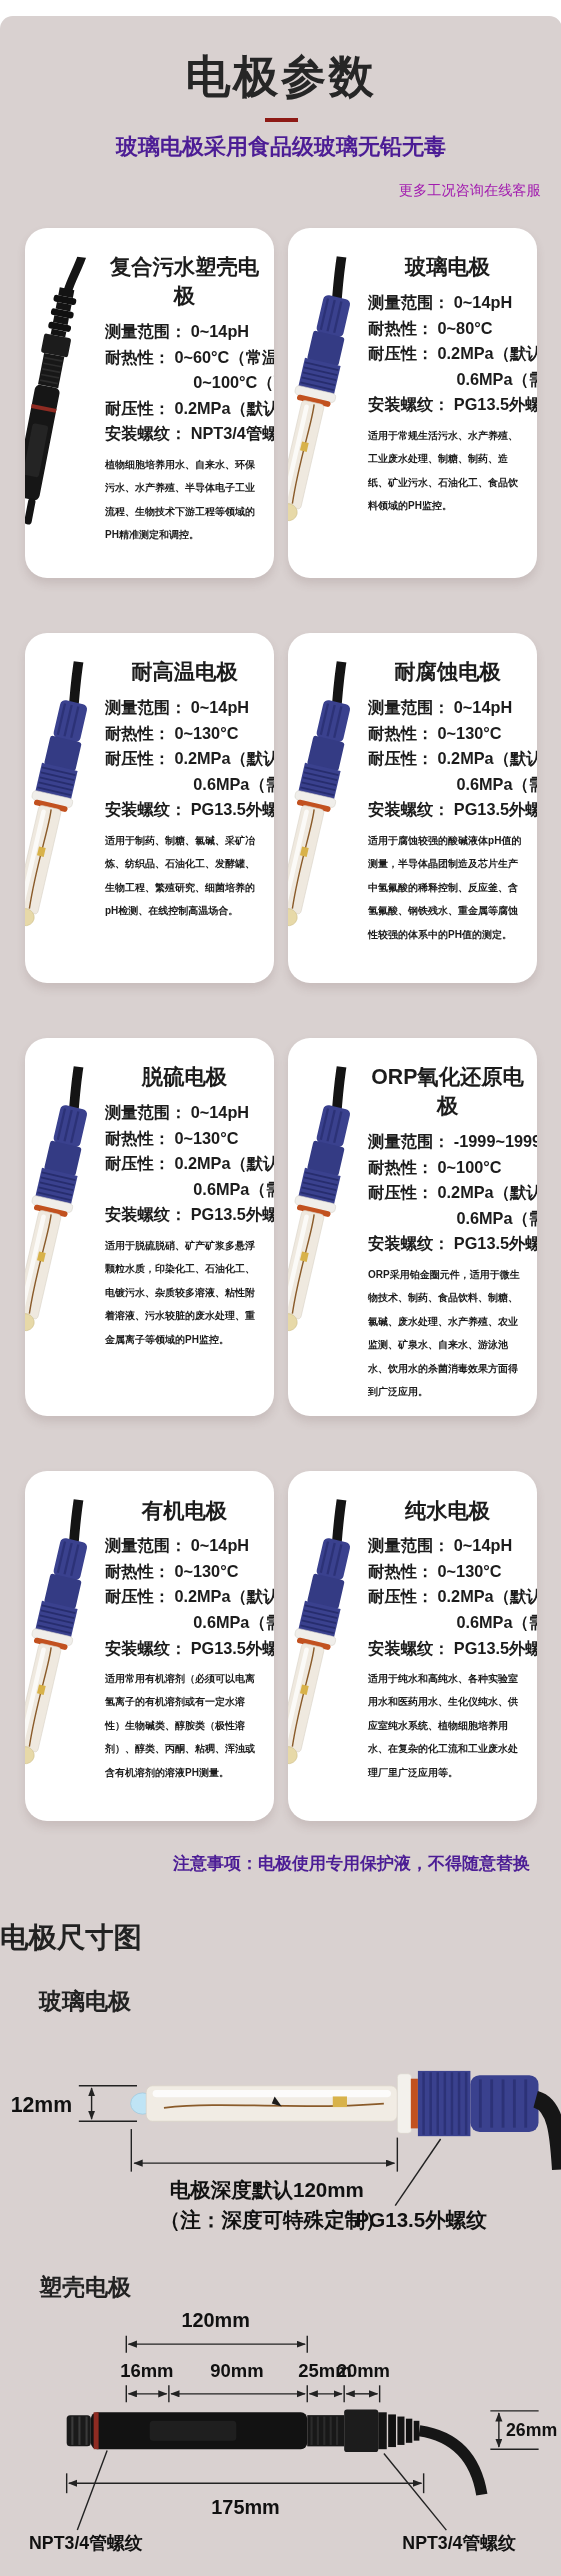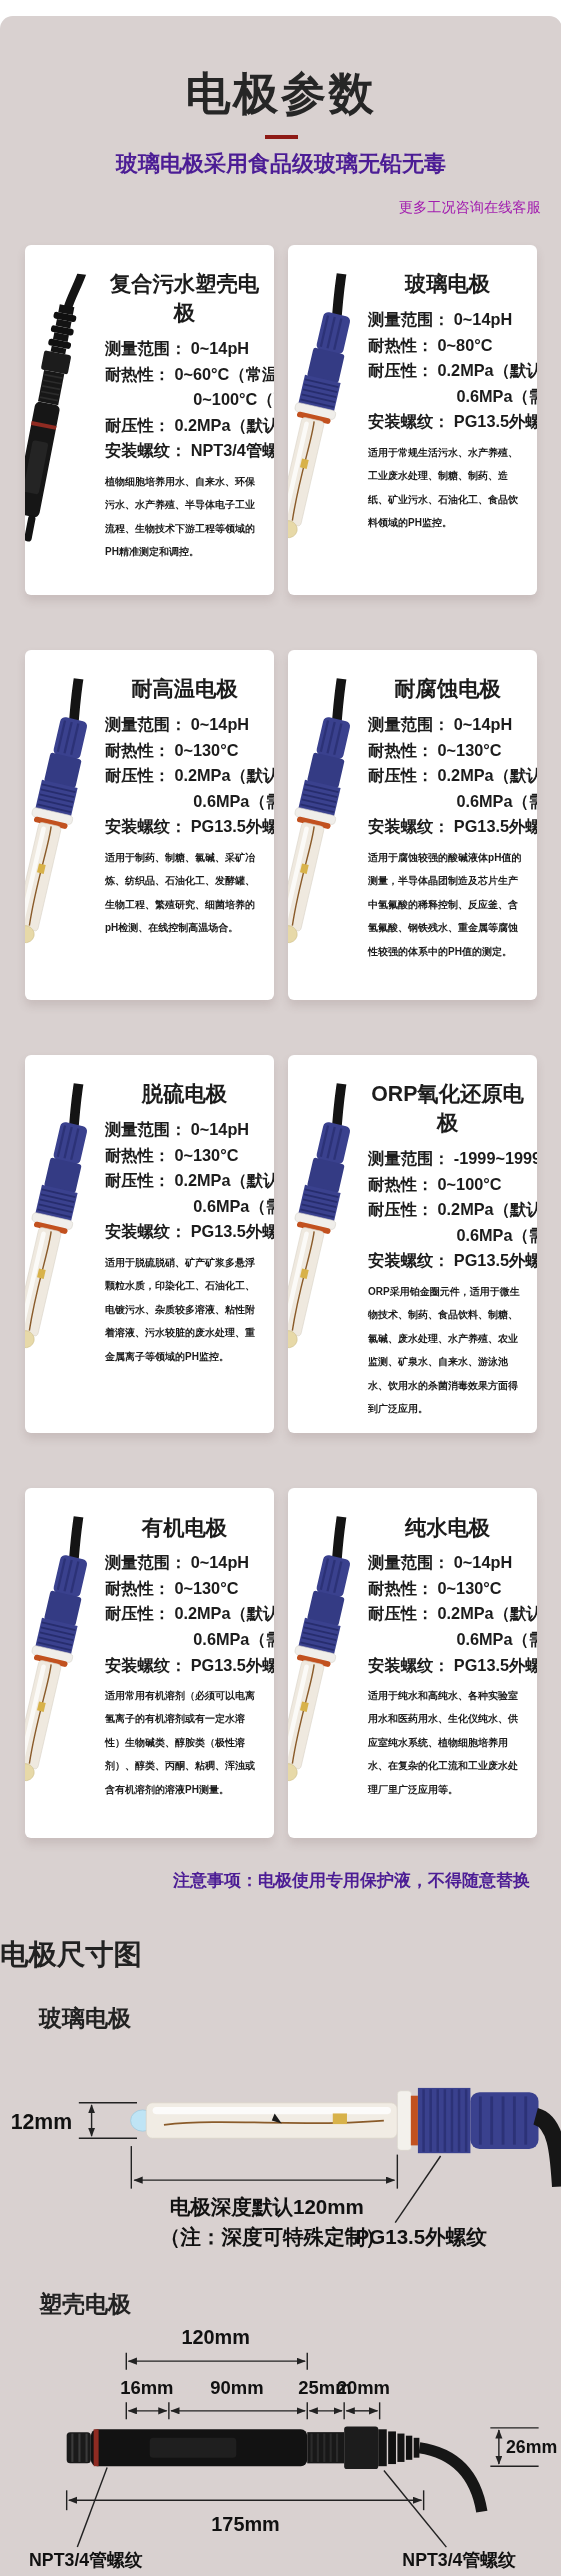--- a/index.html
+++ b/index.html
@@ -2,30 +2,30 @@
 <html style="font-size:11.4px"><head>
 <meta charset="utf-8">
 <style>
   * { margin:0; padding:0; box-sizing:border-box; }
   html,body { background:#ffffff; }
   body { width:562px; font-family:"Liberation Sans","DejaVu Sans",sans-serif; color:#1d1d1d; }
   .page { width:562px; background:#fff; }
   .pink { background:#d9d1d0; border-radius:12.8px 12.8px 0 0; margin-top:15.6px; padding-bottom:33px; }
 
   
-  .hdr { text-align:center; padding-top:48px; }
+  .hdr { text-align:center; padding-top:31px; }
   .hdr h1 { font-size:45px; font-weight:700; color:#262626; letter-spacing:2.8px; }
   .red-line { width:33px; height:4.3px; background:#8e1a15; margin:11.4px auto 0; }
   .note1 { margin-top:25.6px; font-size:16.3px; font-weight:700; color:#222; }
   .note2 { margin-top:10px; font-size:22px; font-weight:700; color:#4c1d95; }
   .service { margin:18.5px 21.3px 0 0; text-align:right; font-size:14.2px; color:#a21caf; cursor:pointer; }
 
   
   .cards { display:grid; grid-template-columns:repeat(2,1fr); gap:55px 14.2px; margin:28.4px 25px 0; }
-  .card { background:#fff; border-radius:6px; min-height:350px; box-shadow:0 5.7px 8.5px rgba(110,90,90,.16);
+  .card { background:#fff; border-radius:22px; min-height:350px; box-shadow:0 5.7px 8.5px rgba(110,90,90,.16);
           display:flex; padding:20px 10px 12.8px 0; overflow:hidden; }
   .photo { width:80px; flex:0 0 80px; position:relative; }
   .photo svg { width:80px; height:321px; transform:rotate(7deg); transform-origin:50% 20%; display:block; margin-top:-10px; }
   .card-body { flex:1; min-width:0; }
   .card-title { text-align:center; font-size:21.3px; font-weight:700; color:#1c1c1c; margin-top:4.3px; }
   .specs { margin-top:8.5px; }
   .spec { font-size:16.3px; line-height:25.6px; font-weight:700; color:#1c1c1c; white-space:nowrap; }
   .spec .lab { margin-right:4.3px; }
   .spec.cont { padding-left:84px; }
   .desc { margin-top:5.7px; font-size:10px; line-height:23.5px; font-weight:700; color:#1d1d1d; }

